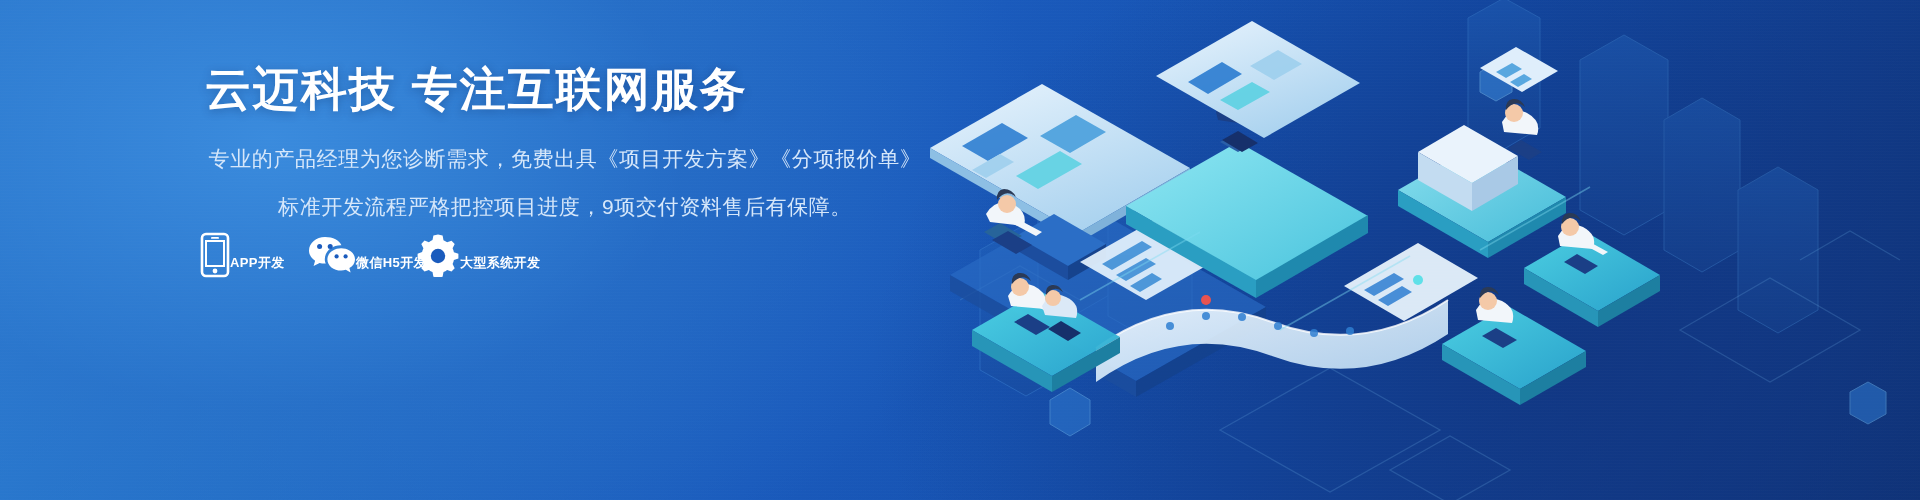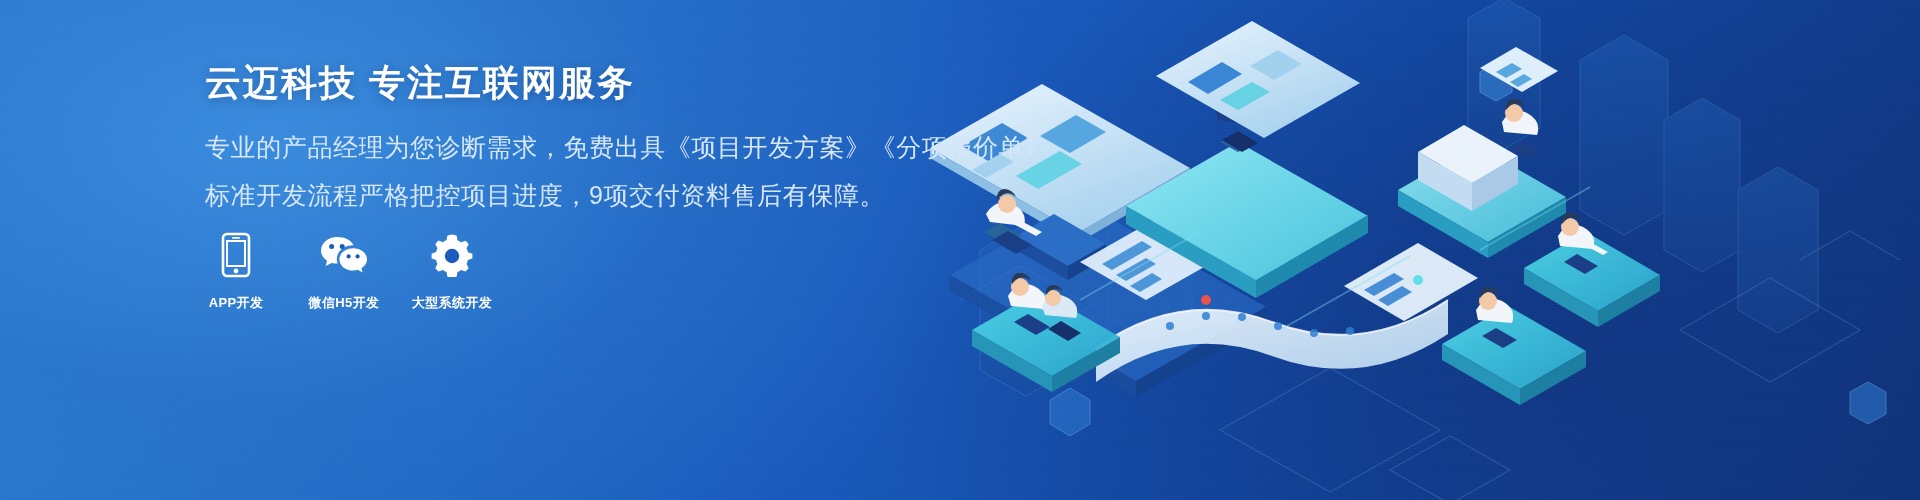--- a/index.html
+++ b/index.html
@@ -19,36 +19,36 @@
   
   #banner::after{
     content:"";position:absolute;inset:0;pointer-events:none;
     background:repeating-linear-gradient(0deg, rgba(255,255,255,0.020) 0px, rgba(255,255,255,0.020) 1px, rgba(0,0,0,0) 1px, rgba(0,0,0,0) 3px);
     opacity:.55;
   }
 
   
   .copy{position:absolute;left:205px;top:62px;width:720px;z-index:6;}
   .headline{
-    font-size:36px;line-height:1.18;font-weight:700;color:#ffffff;
+    font-size:46px;line-height:1.18;font-weight:700;color:#ffffff;
     letter-spacing:2px;white-space:nowrap;margin:0 0 26px 0;
     text-shadow:0 2px 10px rgba(6,30,78,0.30);
   }
   .sub-line{
-    font-size:25px;line-height:34px;color:#d6e7fa;letter-spacing:.6px;
-    white-space:nowrap;margin:0;font-weight:400;
+    font-size:21px;line-height:34px;color:#d6e7fa;letter-spacing:.6px;
+    white-space:nowrap;margin:0;font-weight:400;text-align:center;
   }
   .sub-line + .sub-line{margin-top:14px;}
 
   
   .services{
     position:absolute;left:200px;top:232px;z-index:6;
     display:flex;align-items:flex-start;gap:36px;
   }
-  .svc{display:flex;flex-direction:column;align-items:center;width:72px;}
+  .svc{display:flex;flex-direction:row;align-items:center;width:72px;}
   .svc-icon{height:46px;display:flex;align-items:center;justify-content:center;}
   .svc-icon svg{display:block;}
   .svc-label{
     margin-top:16px;font-size:13px;color:#ffffff;font-weight:700;
     letter-spacing:.4px;white-space:nowrap;
   }
 
   
   .art{position:absolute;right:0;top:0;width:1000px;height:500px;z-index:3;}
   .art svg{display:block;width:1000px;height:500px;}

